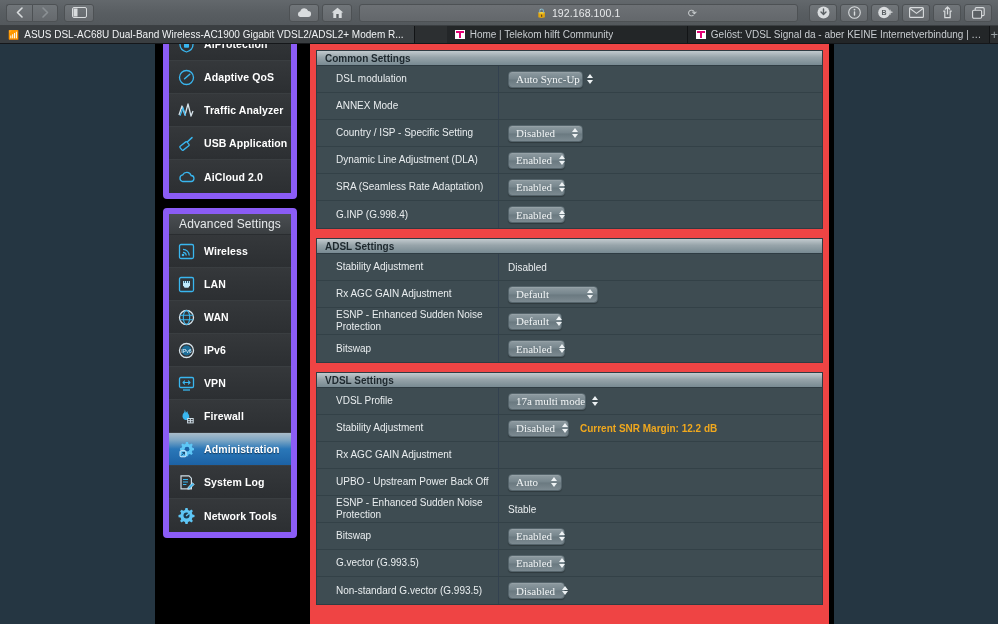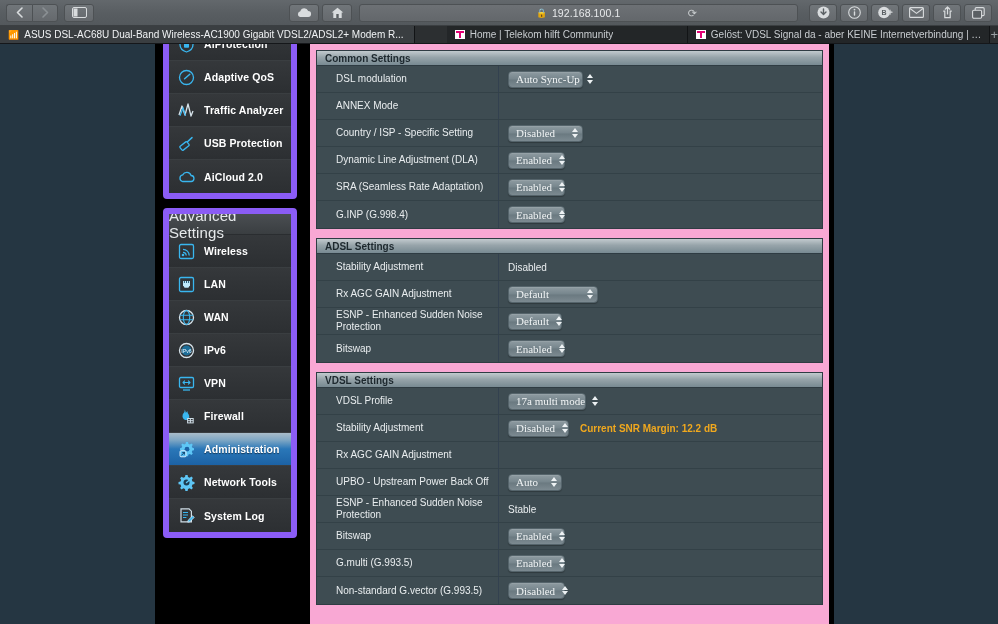--- a/index.html
+++ b/index.html
@@ -125,21 +125,21 @@
   .nav-group {
     background: #2a2d30;
     border: 6px solid #8b5cf6;
     border-radius: 4px;
     overflow: hidden;
     margin-bottom: 9px;
   }
   .nav-head {
     height: 21px;
     display: flex; align-items: center; justify-content: center;
-    font-size: 15px; color: #e6e9eb;
+    font-size: 12px; color: #e6e9eb;
     background: linear-gradient(180deg, #4a4e52, #3a3e41);
     border-bottom: 1px solid #2a2d30;
     letter-spacing: .1px;
   }
   .nav-item {
     height: 33px;
     display: flex; align-items: center;
     padding-left: 8px;
     gap: 8px;
     border-bottom: 1px solid #3a3e41;
@@ -157,21 +157,21 @@
   .nav-item.active .lbl { color: #ffffff; text-shadow: 0 1px 1px rgba(0,0,0,.5); }
   .nav-ico {
     width: 19px; height: 19px; flex: none;
     display: flex; align-items: center; justify-content: center;
   }
   .nav-ico svg { display: block; }
 
   
   #main {
     position: absolute; left: 310px; top: 0; width: 519px; bottom: 0;
-    background: #f9a8d4;
+    background: #ef4444;
     padding: 6px 6px 0 6px;
     overflow: hidden;
   }
   .sec {
     border: 1px solid #2f3c43;
     margin-bottom: 9px;
     background: #3c4a50;
   }
   .sec-head {
     height: 15px;
@@ -388,21 +388,21 @@
         </span>
         <span class="lbl">Traffic Analyzer</span>
       </div>
       <div class="nav-item">
         <span class="nav-ico">
           <svg width="17" height="17" viewBox="0 0 17 17">
               <rect x="2" y="8.5" width="9" height="5" rx="1" transform="rotate(-38 6.5 11)" fill="none" stroke="#39b6ef" stroke-width="1.3"></rect>
               <path d="M9.5 6.8 14 2.6" stroke="#39b6ef" stroke-width="1.5" stroke-linecap="round"></path>
             </svg>
         </span>
-        <span class="lbl">USB Protection</span>
+        <span class="lbl">USB Application</span>
       </div>
       <div class="nav-item">
         <span class="nav-ico">
           <svg width="18" height="16" viewBox="0 0 18 16">
               <path d="M4.4 12.5h8.4a3 3 0 0 0 .3-6A4.6 4.6 0 0 0 4.7 5.9 3.4 3.4 0 0 0 4.4 12.5z" fill="none" stroke="#39b6ef" stroke-width="1.3"></path>
             </svg>
         </span>
         <span class="lbl">AiCloud 2.0</span>
       </div>
     </div>
@@ -477,37 +477,37 @@
               <circle cx="9" cy="8.2" r="2.4" fill="#1c62a5"></circle>
               <rect x="2" y="9.8" width="6" height="6" rx="1" fill="#4fbcf2" stroke="#eaf6ff" stroke-width=".9"></rect>
               <path d="M3.6 14.2 6.4 11.4M6.4 11.4H4.6M6.4 11.4v1.8" stroke="#17456e" stroke-width="1" stroke-linecap="round"></path>
             </svg>
         </span>
         <span class="lbl">Administration</span>
       </div>
       <div class="nav-item">
         <span class="nav-ico">
           <svg width="17" height="17" viewBox="0 0 17 17">
+              <path d="M3 1.8h8l2.4 2.4v10.6H3z" fill="none" stroke="#cfdde6" stroke-width="1.2"></path>
+              <path d="M5 5.5h5M5 8h5M5 10.5h3.4" stroke="#39b6ef" stroke-width="1.1"></path>
+              <path d="m10.2 13.2 4.4-4.4 1.6 1.6-4.4 4.4-2 .4z" fill="#39b6ef" stroke="#eaf6ff" stroke-width=".7"></path>
+            </svg>
+        </span>
+        <span class="lbl">System Log</span>
+      </div>
+      <div class="nav-item">
+        <span class="nav-ico">
+          <svg width="17" height="17" viewBox="0 0 17 17">
               <path d="M7.4 1h2.2l.4 2 1.7.7 1.7-1.1 1.5 1.5-1.1 1.7.7 1.7 2 .4v2.2l-2 .4-.7 1.7 1.1 1.7-1.5 1.5-1.7-1.1-1.7.7-.4 2H7.4l-.4-2-1.7-.7-1.7 1.1L2.1 14l1.1-1.7-.7-1.7-2-.4V8l2-.4.7-1.7L2.1 4.2l1.5-1.5 1.7 1.1 1.7-.7z" fill="#5ec6f5"></path>
               <circle cx="8.5" cy="8.5" r="3" fill="#1d3b4f"></circle>
               <path d="M11.2 6.2 8.5 8.5" stroke="#5ec6f5" stroke-width="1.4" stroke-linecap="round"></path>
             </svg>
         </span>
         <span class="lbl">Network Tools</span>
       </div>
-      <div class="nav-item">
-        <span class="nav-ico">
-          <svg width="17" height="17" viewBox="0 0 17 17">
-              <path d="M3 1.8h8l2.4 2.4v10.6H3z" fill="none" stroke="#cfdde6" stroke-width="1.2"></path>
-              <path d="M5 5.5h5M5 8h5M5 10.5h3.4" stroke="#39b6ef" stroke-width="1.1"></path>
-              <path d="m10.2 13.2 4.4-4.4 1.6 1.6-4.4 4.4-2 .4z" fill="#39b6ef" stroke="#eaf6ff" stroke-width=".7"></path>
-            </svg>
-        </span>
-        <span class="lbl">System Log</span>
-      </div>
     </div>
   </div>
 
   <div id="main">
 
     <div class="sec">
       <div class="sec-head">Common Settings</div>
 
       <div class="row">
         <div class="lab">DSL modulation</div>
@@ -686,21 +686,21 @@
             <span class="txt">Enabled</span>
             <span class="arrows">
                 <span class="up"></span>
                 <span class="dn"></span>
               </span>
           </div>
         </div>
       </div>
 
       <div class="row">
-        <div class="lab">G.multi (G.993.5)</div>
+        <div class="lab">G.vector (G.993.5)</div>
         <div class="val">
           <div class="sel" style="width:57px">
             <span class="txt">Enabled</span>
             <span class="arrows">
                 <span class="up"></span>
                 <span class="dn"></span>
               </span>
           </div>
         </div>
       </div>

